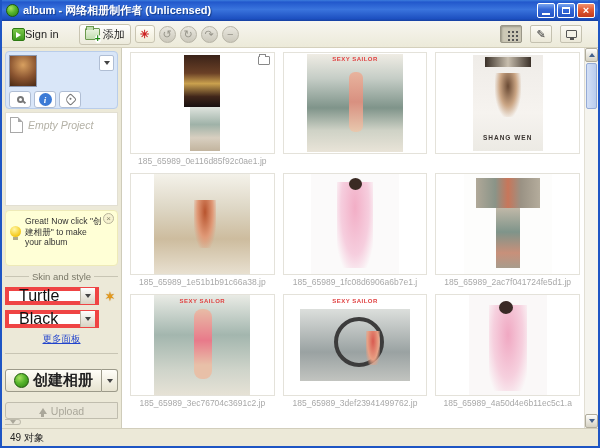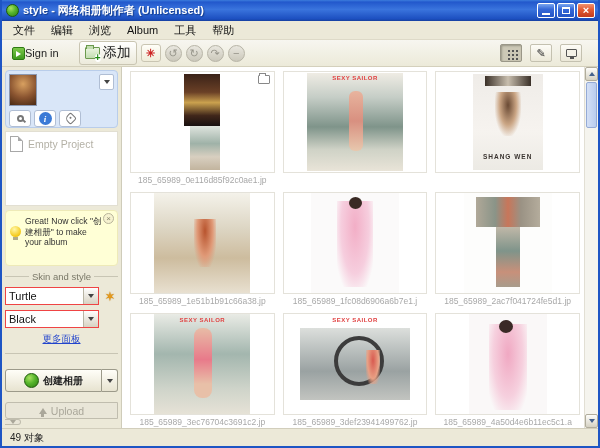--- a/index.html
+++ b/index.html
@@ -40,21 +40,21 @@
   .signin-label { font-size:11px; color:#222; }
   .tb-group { display:flex; align-items:center; gap:4px; margin-left:14px; }
   .add-btn { display:flex; align-items:center; gap:3px; padding:2px 5px; border:1px solid #c9c5b2;
              border-radius:3px; background:linear-gradient(180deg,#ffffff,#eceadb); }
   .folder-add-icon { width:15px; height:12px; position:relative; background:linear-gradient(180deg,#eaf4e0,#c2ddb0);
                      border:1px solid #6b9a4e; border-radius:1px; }
   .folder-add-icon::before { content:""; position:absolute; top:-3px; left:0; width:6px; height:3px;
                              background:#c2ddb0; border:1px solid #6b9a4e; border-bottom:none; }
   .folder-add-icon::after { content:"+"; position:absolute; right:-2px; bottom:-4px; color:#1e8a12;
                             font-size:10px; font-weight:bold; background:#fff; border-radius:50%; line-height:8px; }
-  .add-label { font-size:14px; color:#222; }
+  .add-label { font-size:11px; color:#222; }
   .newfolder-btn { width:20px; height:18px; border:1px solid #c9c5b2; border-radius:3px;
                    background:linear-gradient(180deg,#fffef8,#efecd9); display:flex; align-items:center; justify-content:center; }
   .star-red { color:#cc2222; font-size:11px; font-weight:bold; line-height:1; }
   .coin-btn { width:17px; height:17px; border-radius:50%; border:1px solid #b7b4a6;
               background:linear-gradient(180deg,#e9e7df,#cbc8bb); display:flex; align-items:center; justify-content:center;
               color:#96948a; font-size:11px; line-height:1; }
   .tb-right { margin-left:auto; display:flex; align-items:center; gap:8px; margin-right:12px; }
   .view-btn { width:22px; height:18px; border:1px solid #c4c1b0; border-radius:2px;
               background:linear-gradient(180deg,#fdfcf7,#ebe8d8); display:flex; align-items:center; justify-content:center; }
   .view-btn.active { background:#ccc8b6; box-shadow:inset 1px 1px 2px #9a9788; border-color:#9a9788; }
@@ -81,57 +81,57 @@
               display:flex; align-items:center; justify-content:center; }
   .mag-icon { width:7px; height:7px; border:2px solid #777; border-radius:50%; position:relative; }
   .mag-icon::after { content:""; position:absolute; width:4px; height:2px; background:#777; transform:rotate(45deg); right:-4px; bottom:-2px; }
   .info-icon { width:13px; height:13px; border-radius:50%; background:#3b7ad6; color:#fff; font-size:9px;
                font-family:"Liberation Serif", serif; font-style:italic; font-weight:bold;
                display:flex; align-items:center; justify-content:center; }
   .tags-icon { width:9px; height:9px; border:1px solid #777; border-radius:2px 2px 2px 5px; transform:rotate(45deg); position:relative; background:#fff; }
   .tags-icon::after { content:""; position:absolute; width:2px; height:2px; border-radius:50%; background:#777; left:2px; top:2px; }
 
   .project-panel { flex:1; background:#fff; border:1px solid #e2dfd2; margin-top:3px; padding:4px; min-height:0; }
-  .empty-proj { display:flex; align-items:center; gap:5px; }
+  .empty-proj { display:flex; align-items:center; gap:5px;font-style:italic; }
   .doc-icon { width:13px; height:16px; background:#fff; border:1px solid #a8a8a8; position:relative; }
   .doc-icon::before { content:""; position:absolute; right:-1px; top:-1px; border-left:5px solid #a8a8a8;
                       border-top:5px solid #fff; }
   .empty-label { font-size:10.5px; color:#b4b1a6; }
 
   .tip-box { position:relative; margin-top:4px; flex:0 0 56px; background:#ffffd6; border:1px solid #eeeab8;
              border-radius:4px; padding:5px 12px 4px 4px; display:flex; gap:4px; }
   .bulb-icon { width:11px; height:11px; border-radius:50%; flex:0 0 11px; margin-top:10px;
                background:radial-gradient(circle at 40% 30%, #fff7a8, #f4c816 70%, #c89a08 100%); position:relative; }
   .bulb-icon::after { content:""; position:absolute; left:3px; bottom:-3px; width:5px; height:3px; background:#b0ab88; }
   .tip-text { font-size:8.6px; color:#333; line-height:1.25; }
   .tip-close { position:absolute; top:2px; right:3px; width:11px; height:11px; border:1px solid #b8b49a; border-radius:50%;
                color:#8a8870; font-size:8px; line-height:9px; text-align:center; background:#f6f2cf; }
 
   .skin-section { margin-top:5px; flex:0 0 92px; }
   .sep-title { display:flex; align-items:center; gap:3px; font-size:9.5px; color:#7a7868; }
   .sep-title::before, .sep-title::after { content:""; flex:1; height:1px; background:#c8c5b4; }
   .combo-row { display:flex; align-items:center; gap:3px; margin-top:5px; }
-  .combo { flex:1; display:flex; align-items:center; height:18px; background:#fff; border:1px solid #ef4444; font-size:11px; color:#111; padding-left:3px; }
+  .combo { flex:1; display:flex; align-items:center; height:18px; background:#fff; border:4px solid #ef4444; font-size:16px; color:#111; padding-left:10px; }
   .combo-arrow { margin-left:auto; width:15px; height:16px; border-left:1px solid #b8b4a4;
                  background:linear-gradient(180deg,#fefefe,#d8d2c2); display:flex; align-items:center; justify-content:center; }
   .skin-award { width:16px; height:16px; flex:0 0 16px; display:flex; align-items:center; justify-content:center; }
   .star-gold { color:#e89a18; font-size:13px; line-height:1; text-shadow:0 0 1px #a86a00; }
   .more-link { display:block; text-align:center; margin-top:5px; font-size:9.5px; color:#2244cc; text-decoration:underline; }
   .hr-line { height:1px; background:#c8c5b4; margin-top:7px; }
 
   .action-area { margin-top:6px; flex:0 0 52px; }
   .split-btn { display:flex; height:23px; }
   .split-main { flex:1; display:flex; align-items:center; justify-content:center; gap:4px;
                 border:1px solid #9c9a8a; border-radius:3px 0 0 3px;
                 background:linear-gradient(180deg,#fffef8,#e7e3d0); }
   .split-drop { width:16px; border:1px solid #9c9a8a; border-left:none; border-radius:0 3px 3px 0;
                 background:linear-gradient(180deg,#fffef8,#e7e3d0); display:flex; align-items:center; justify-content:center; }
   .logo-sm { width:15px; height:15px; border-radius:50%;
              background:radial-gradient(circle at 35% 30%, #a8e060 0%, #56b52c 45%, #2e7d12 100%); border:1px solid #1d5a0a; }
-  .create-label { font-size:10px; color:#222; font-weight:bold;font-family:Liberation Mono, monospace; }
+  .create-label { font-size:15px; color:#222; font-weight:bold;font-family:Liberation Mono, monospace; }
   .upload-row { margin-top:10px;flex-direction:column; }
   .upload-row .split-main, .upload-row .split-drop { background:linear-gradient(180deg,#f4f2e8,#dedacা0); background:#e9e6d8; border-color:#c0bdae; }
   .upload-label { font-size:10.5px; color:#aaa79a; }
   .up-arrow { width:0; height:0; border-left:4px solid transparent; border-right:4px solid transparent; border-bottom:6px solid #aaa79a; position:relative; }
   .up-arrow::after { content:""; position:absolute; left:-1.5px; top:6px; width:3px; height:3px; background:#aaa79a; }
   .tri-down.dim { border-top-color:#aaa79a; }
 
   
   .main { flex:1; background:#fff; display:flex; min-width:0; }
   .grid { flex:1; padding:4px 4px 1px 8px; display:grid; grid-template-columns:repeat(3,1fr);
@@ -202,40 +202,32 @@
   .statusbar { height:18px; flex:0 0 18px; background:#ece9d8; border-top:1px solid #d2cebc;
                display:flex; align-items:center; padding-left:8px; font-size:10px; color:#222; }
 </style>
 </head>
 <body>
 
 <div class="window">
 
   <div class="titlebar">
     <div class="app-logo"></div>
-    <div class="title-text">style - 网络相册制作者 (Unlicensed)</div>
+    <div class="title-text">album - 网络相册制作者 (Unlicensed)</div>
     <div class="winbtn">
         <div class="glyph-min"></div>
       </div>
     <div class="winbtn">
         <div class="glyph-max"></div>
       </div>
     <div class="winbtn close">
         <span class="glyph-close">×</span>
       </div>
   </div>
 
-  <div class="menubar">
-    <span class="menu-item">文件</span>
-    <span class="menu-item">编辑</span>
-    <span class="menu-item">浏览</span>
-    <span class="menu-item">Album</span>
-    <span class="menu-item">工具</span>
-    <span class="menu-item">帮助</span>
-  </div>
 
   <div class="toolbar">
     <div class="signin-btn">
       <div class="signin-icon"></div>
       <span class="signin-label">Sign in</span>
     </div>
     <div class="tb-group">
       <div class="add-btn">
         <div class="folder-add-icon"></div>
         <span class="add-label">添加</span>

